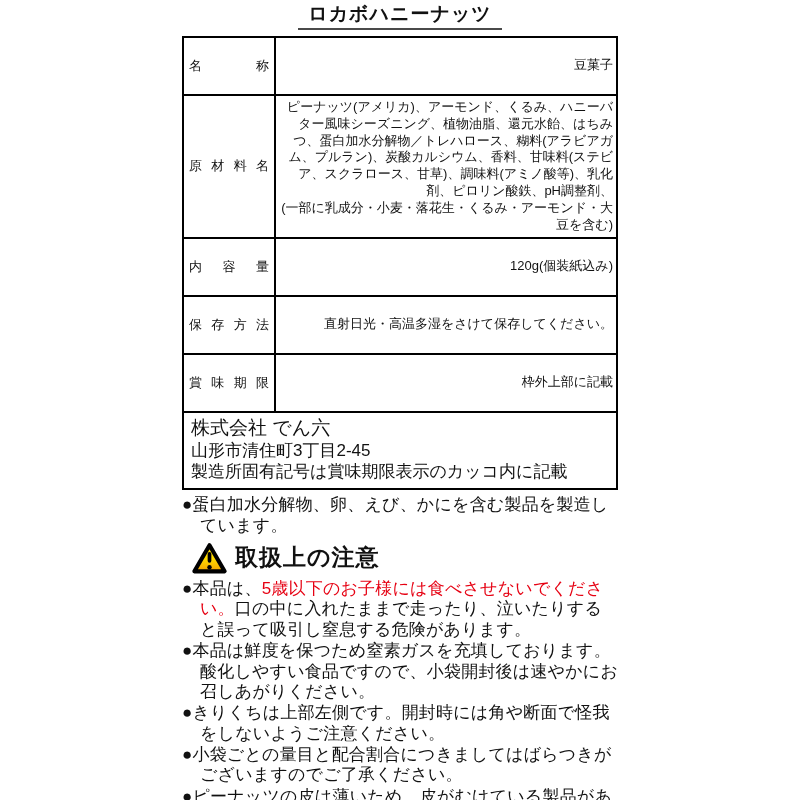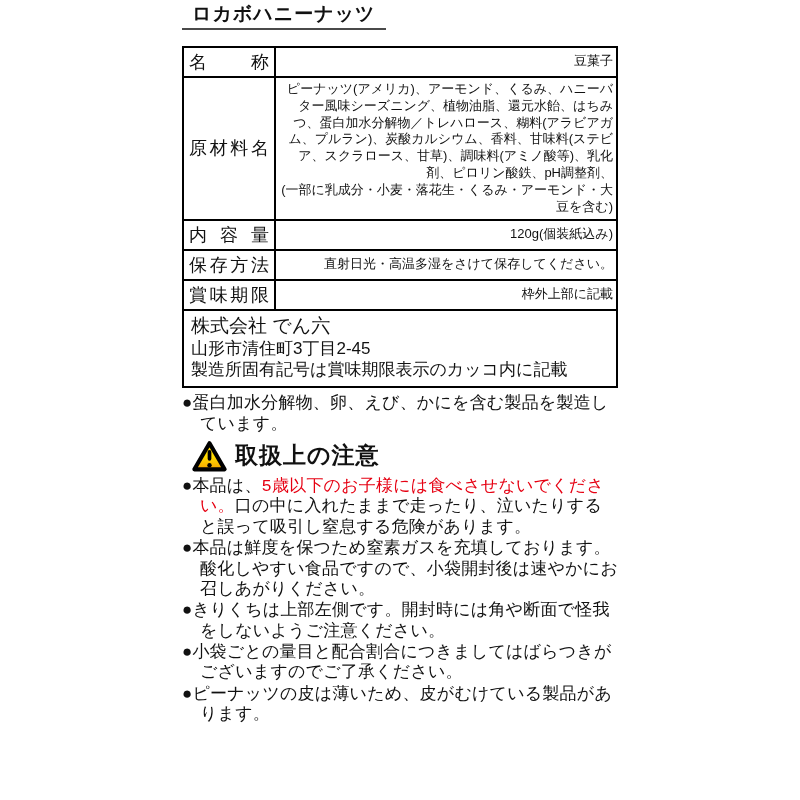--- a/index.html
+++ b/index.html
@@ -14,45 +14,45 @@
     height: 800px;
     overflow: hidden;
   }
   .sheet {
     width: 436px;
     margin: 0 auto;
     padding-top: 3px;
   }
   
   .title-wrap {
-    text-align: left;
-    margin-bottom: 16px;
+    text-align: center;
+    margin-bottom: 6px;
   }
   .product-title {
     display: inline-block;
     font-size: 19px;
     font-weight: bold;
     letter-spacing: 1px;
     border-bottom: 2px solid #4a4a4a;
     padding: 0 10px 2px 10px;
     line-height: 1.2;
   }
   
   table.spec {
     width: 100%;
     border-collapse: collapse;
     table-layout: fixed;
   }
   table.spec th {
     width: 80px;
     border: 2px solid #000;
-    font-size: 18px;
+    font-size: 13px;
     font-weight: normal;
     vertical-align: middle;
-    padding: 2px 5px;
+    padding: 19px 5px;
     text-align: justify;
     text-align-last: justify;
   }
   table.spec td {
     border: 2px solid #000;
     font-size: 13px;
     line-height: 1.3;
     vertical-align: middle;
     padding: 3px 3px 3px 5px;
     text-align: right;
@@ -76,21 +76,21 @@
   
   .note {
     margin: 0;
     font-size: 17px;
     line-height: 1.2;
     padding-left: 18px;
     text-indent: -18px;
     letter-spacing: 0.2px;
   }
   .factory-note { margin-top: 5px; }
-  .handling-list .note { margin-bottom: 1px; font-family: Liberation Mono, monospace; }
+  .handling-list .note { margin-bottom: 1px; }
   .red { color: #e60012; }
   
   .handling-header {
     display: flex;
     align-items: flex-start;
     gap: 7px;
     margin: 6px 0 4px 9px;
   }
   .warn-icon { display: block; }
   .handling-title {

